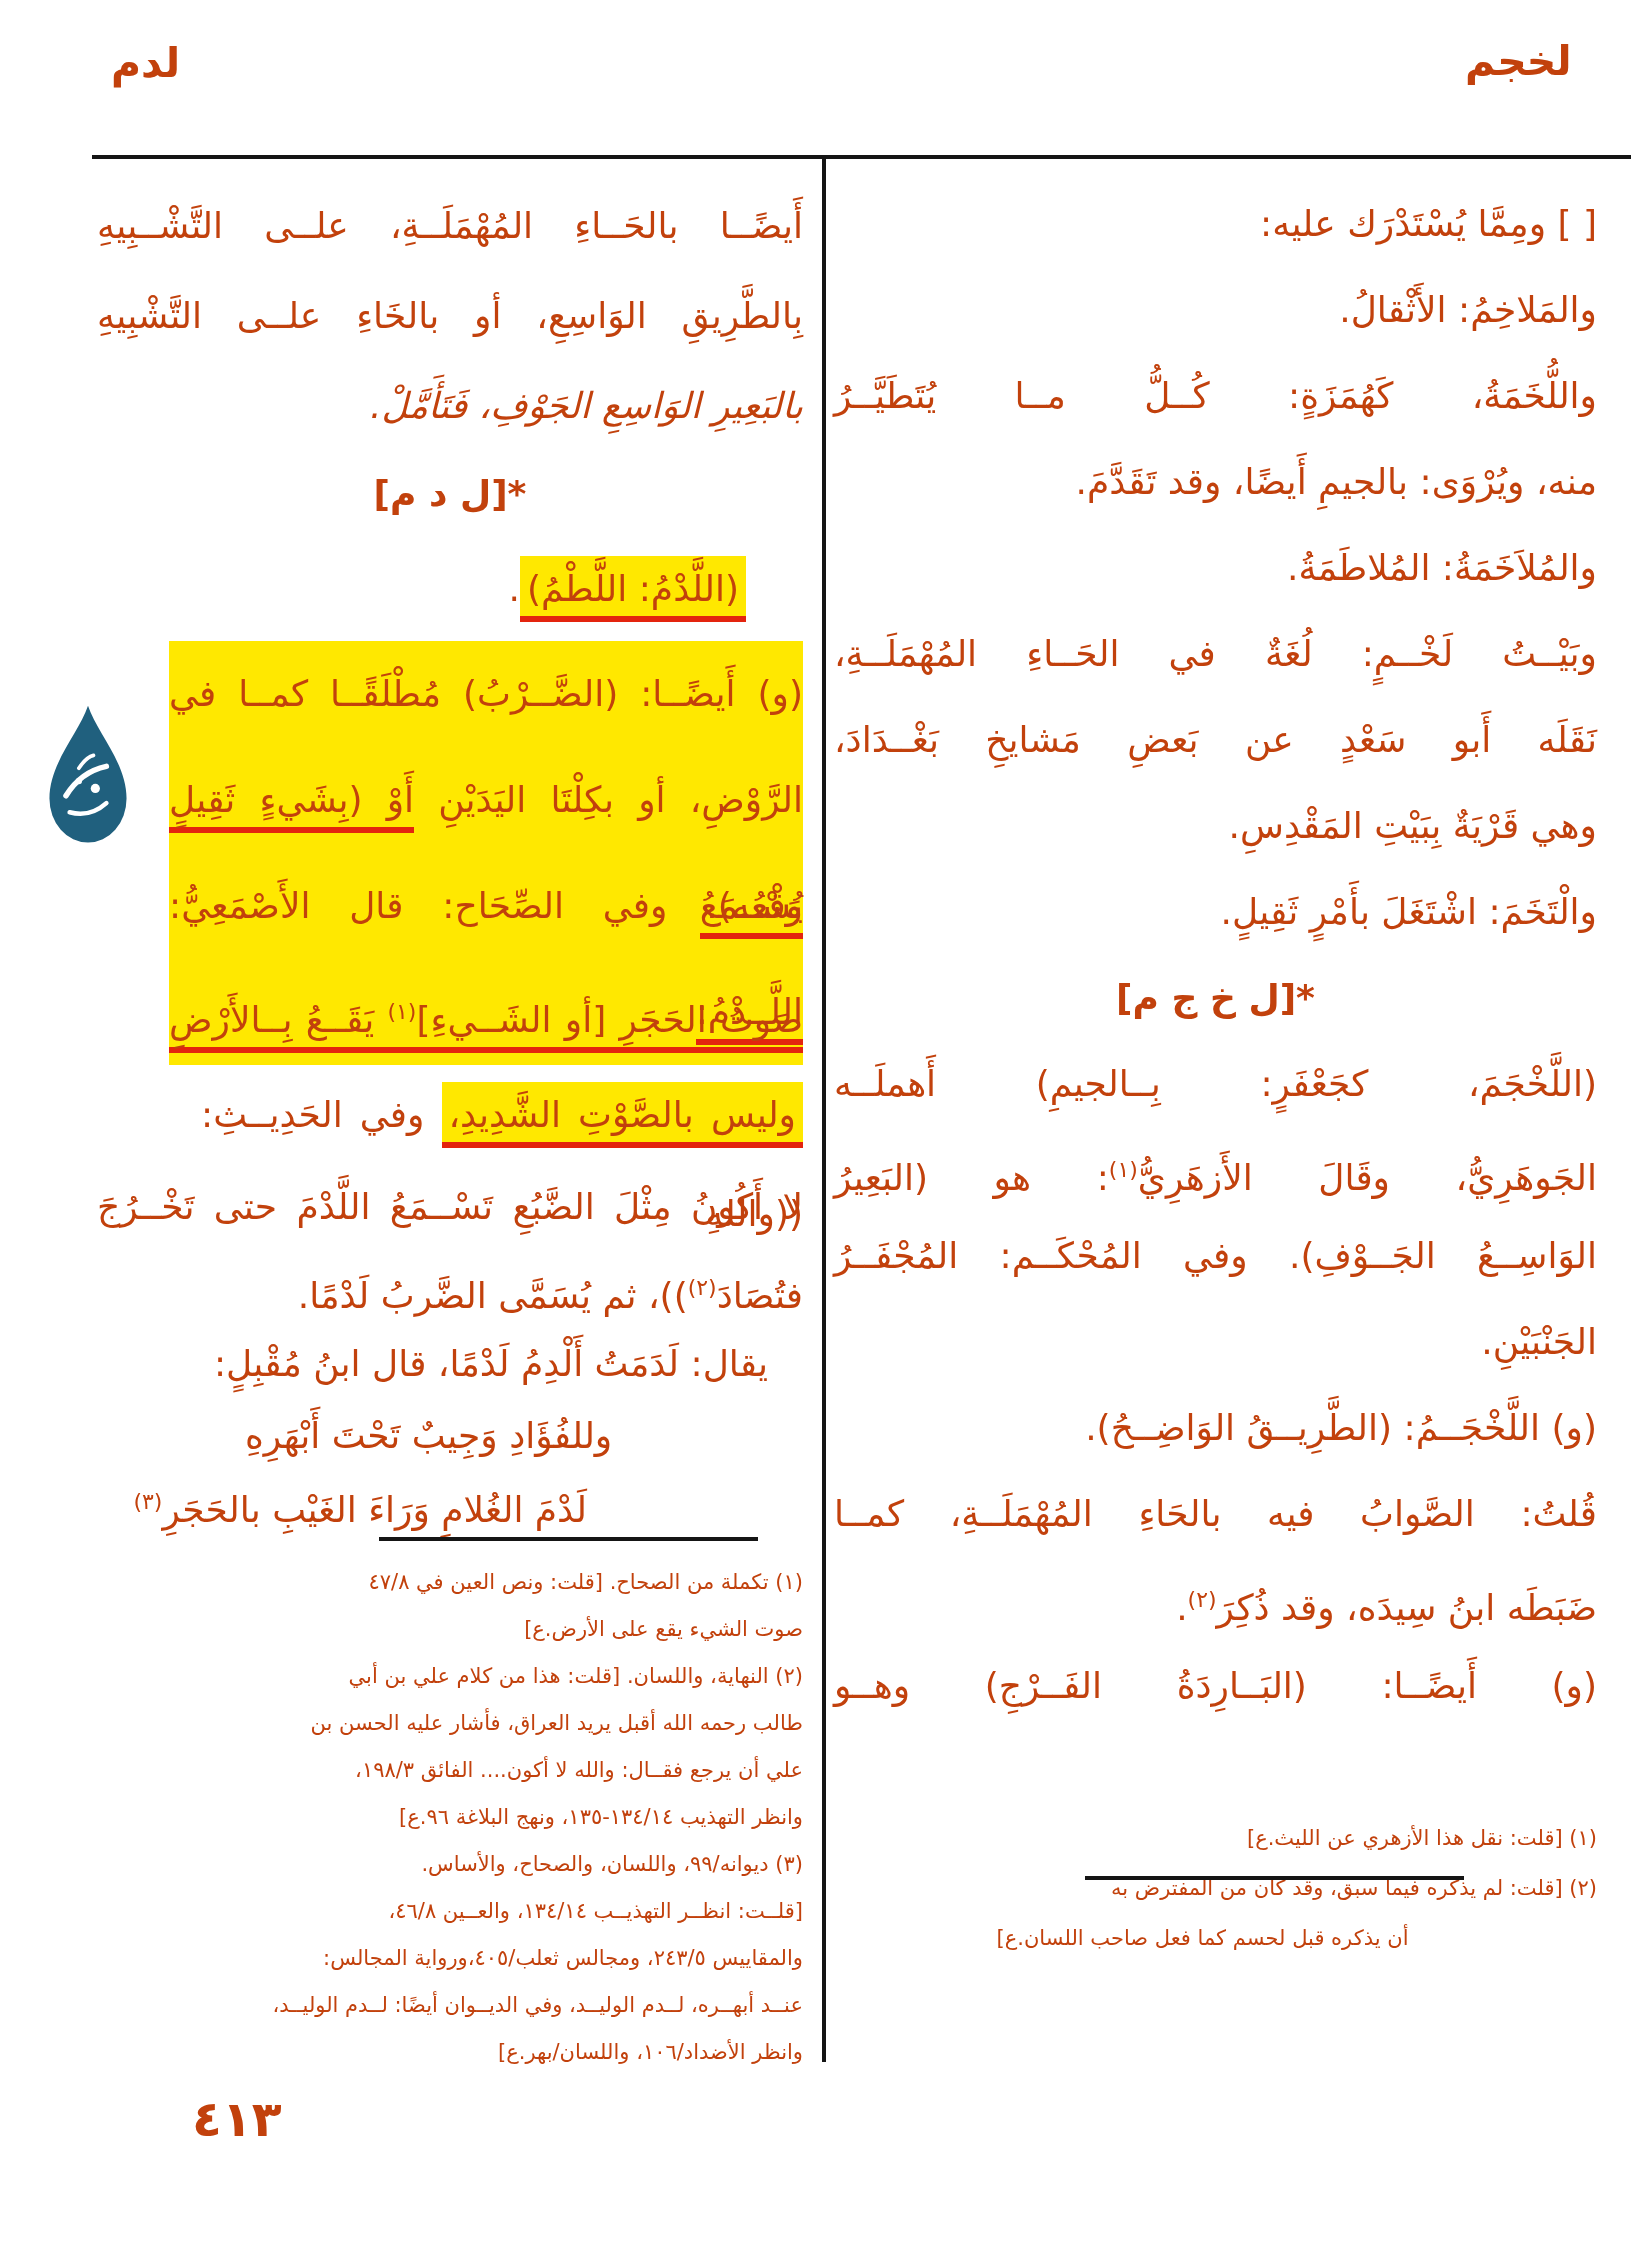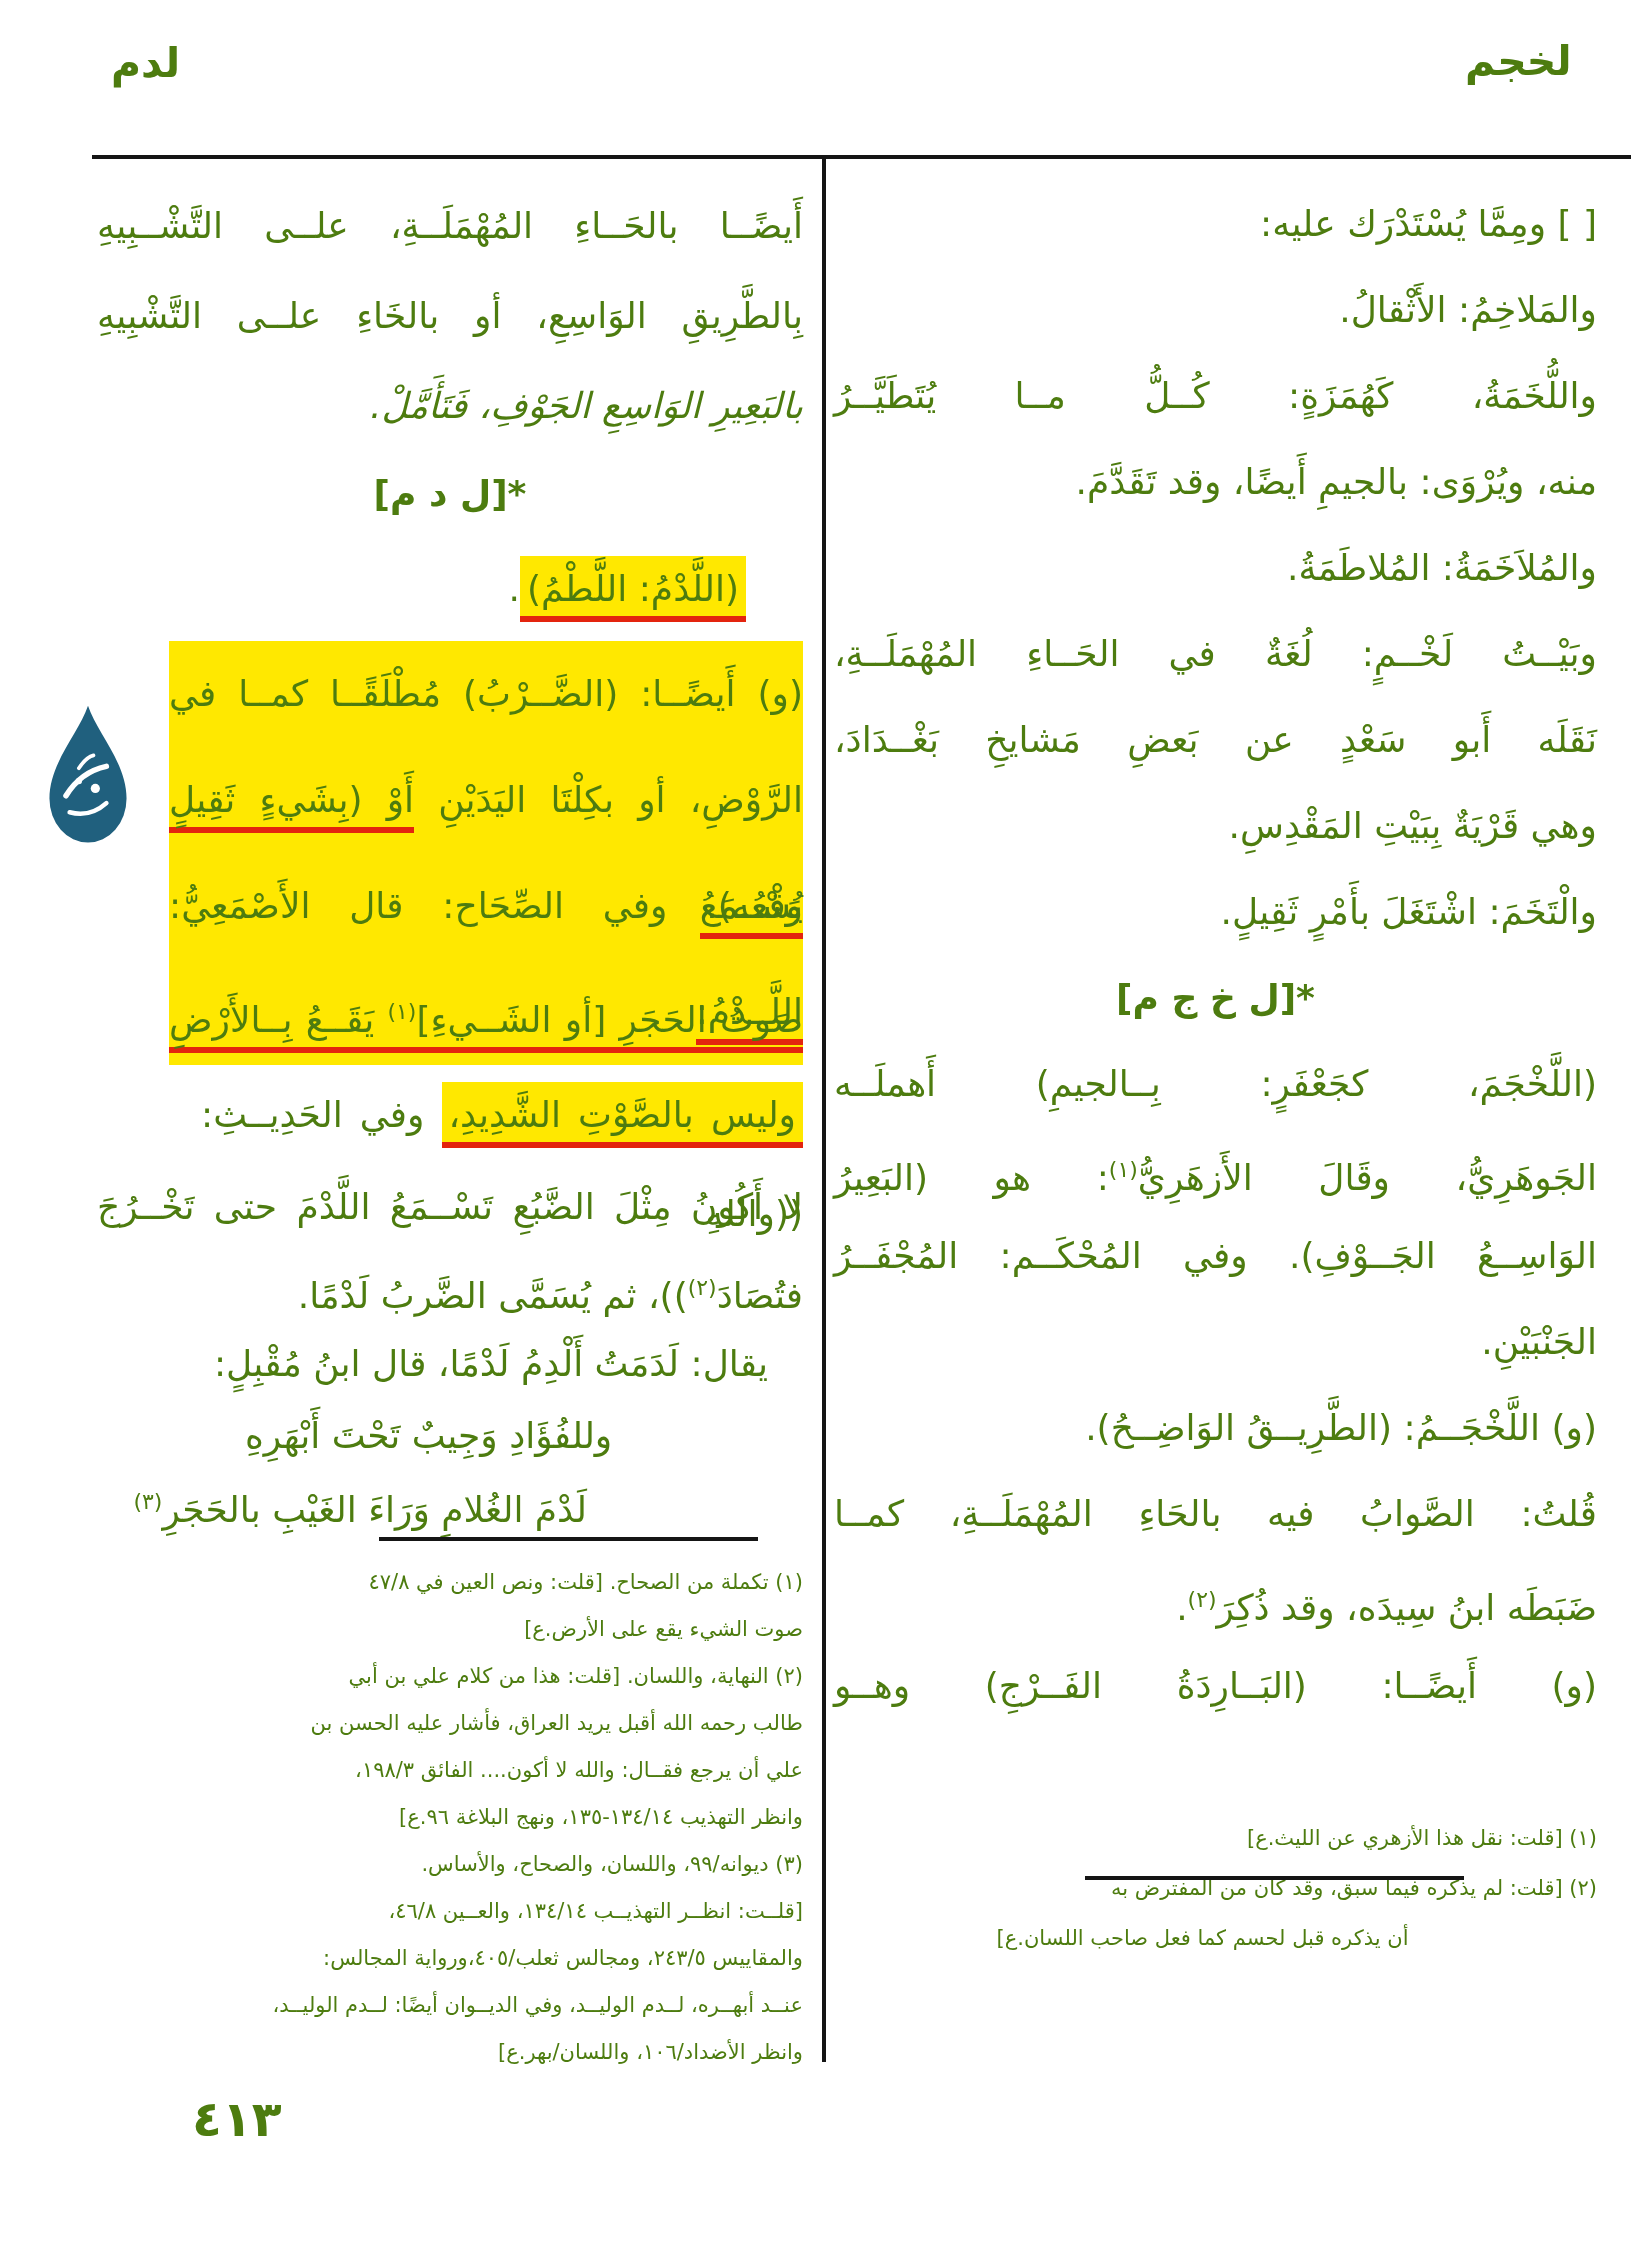--- a/index.html
+++ b/index.html
@@ -1,17 +1,17 @@
 <!DOCTYPE html>
 <html lang="ar" dir="rtl" style="font-size:14px"><head>
 <meta charset="utf-8">
 <style>
   html,body{margin:0;padding:0;background:#e8e8e8;}
   .page{position:relative;width:1632px;height:2258px;background:#ffffff;overflow:hidden;
-        direction:rtl;font-family:"DejaVu Sans",sans-serif;color:#4d7c0f;}
+        direction:rtl;font-family:"DejaVu Sans",sans-serif;color:#c2410c;}
   .hdr-word{position:absolute;font-size:41px;font-weight:700;line-height:53px;}
   .hdr-rule{position:absolute;left:92px;top:155px;width:1539px;height:4.4px;background:#151515;}
   .divider{position:absolute;left:822px;top:156px;width:3.5px;height:1906px;background:#151515;}
   .col{position:absolute;}
   .col-right{left:834px;top:181px;width:763px;}
   .col-left{left:97px;top:181px;width:706px;}
   .line{font-size:36px;white-space:nowrap;}
   .col-right .line{height:86px;line-height:86px;white-space:normal;}
   .col-left .line{white-space:normal;}
   .j{text-align:justify;text-align-last:justify;}

